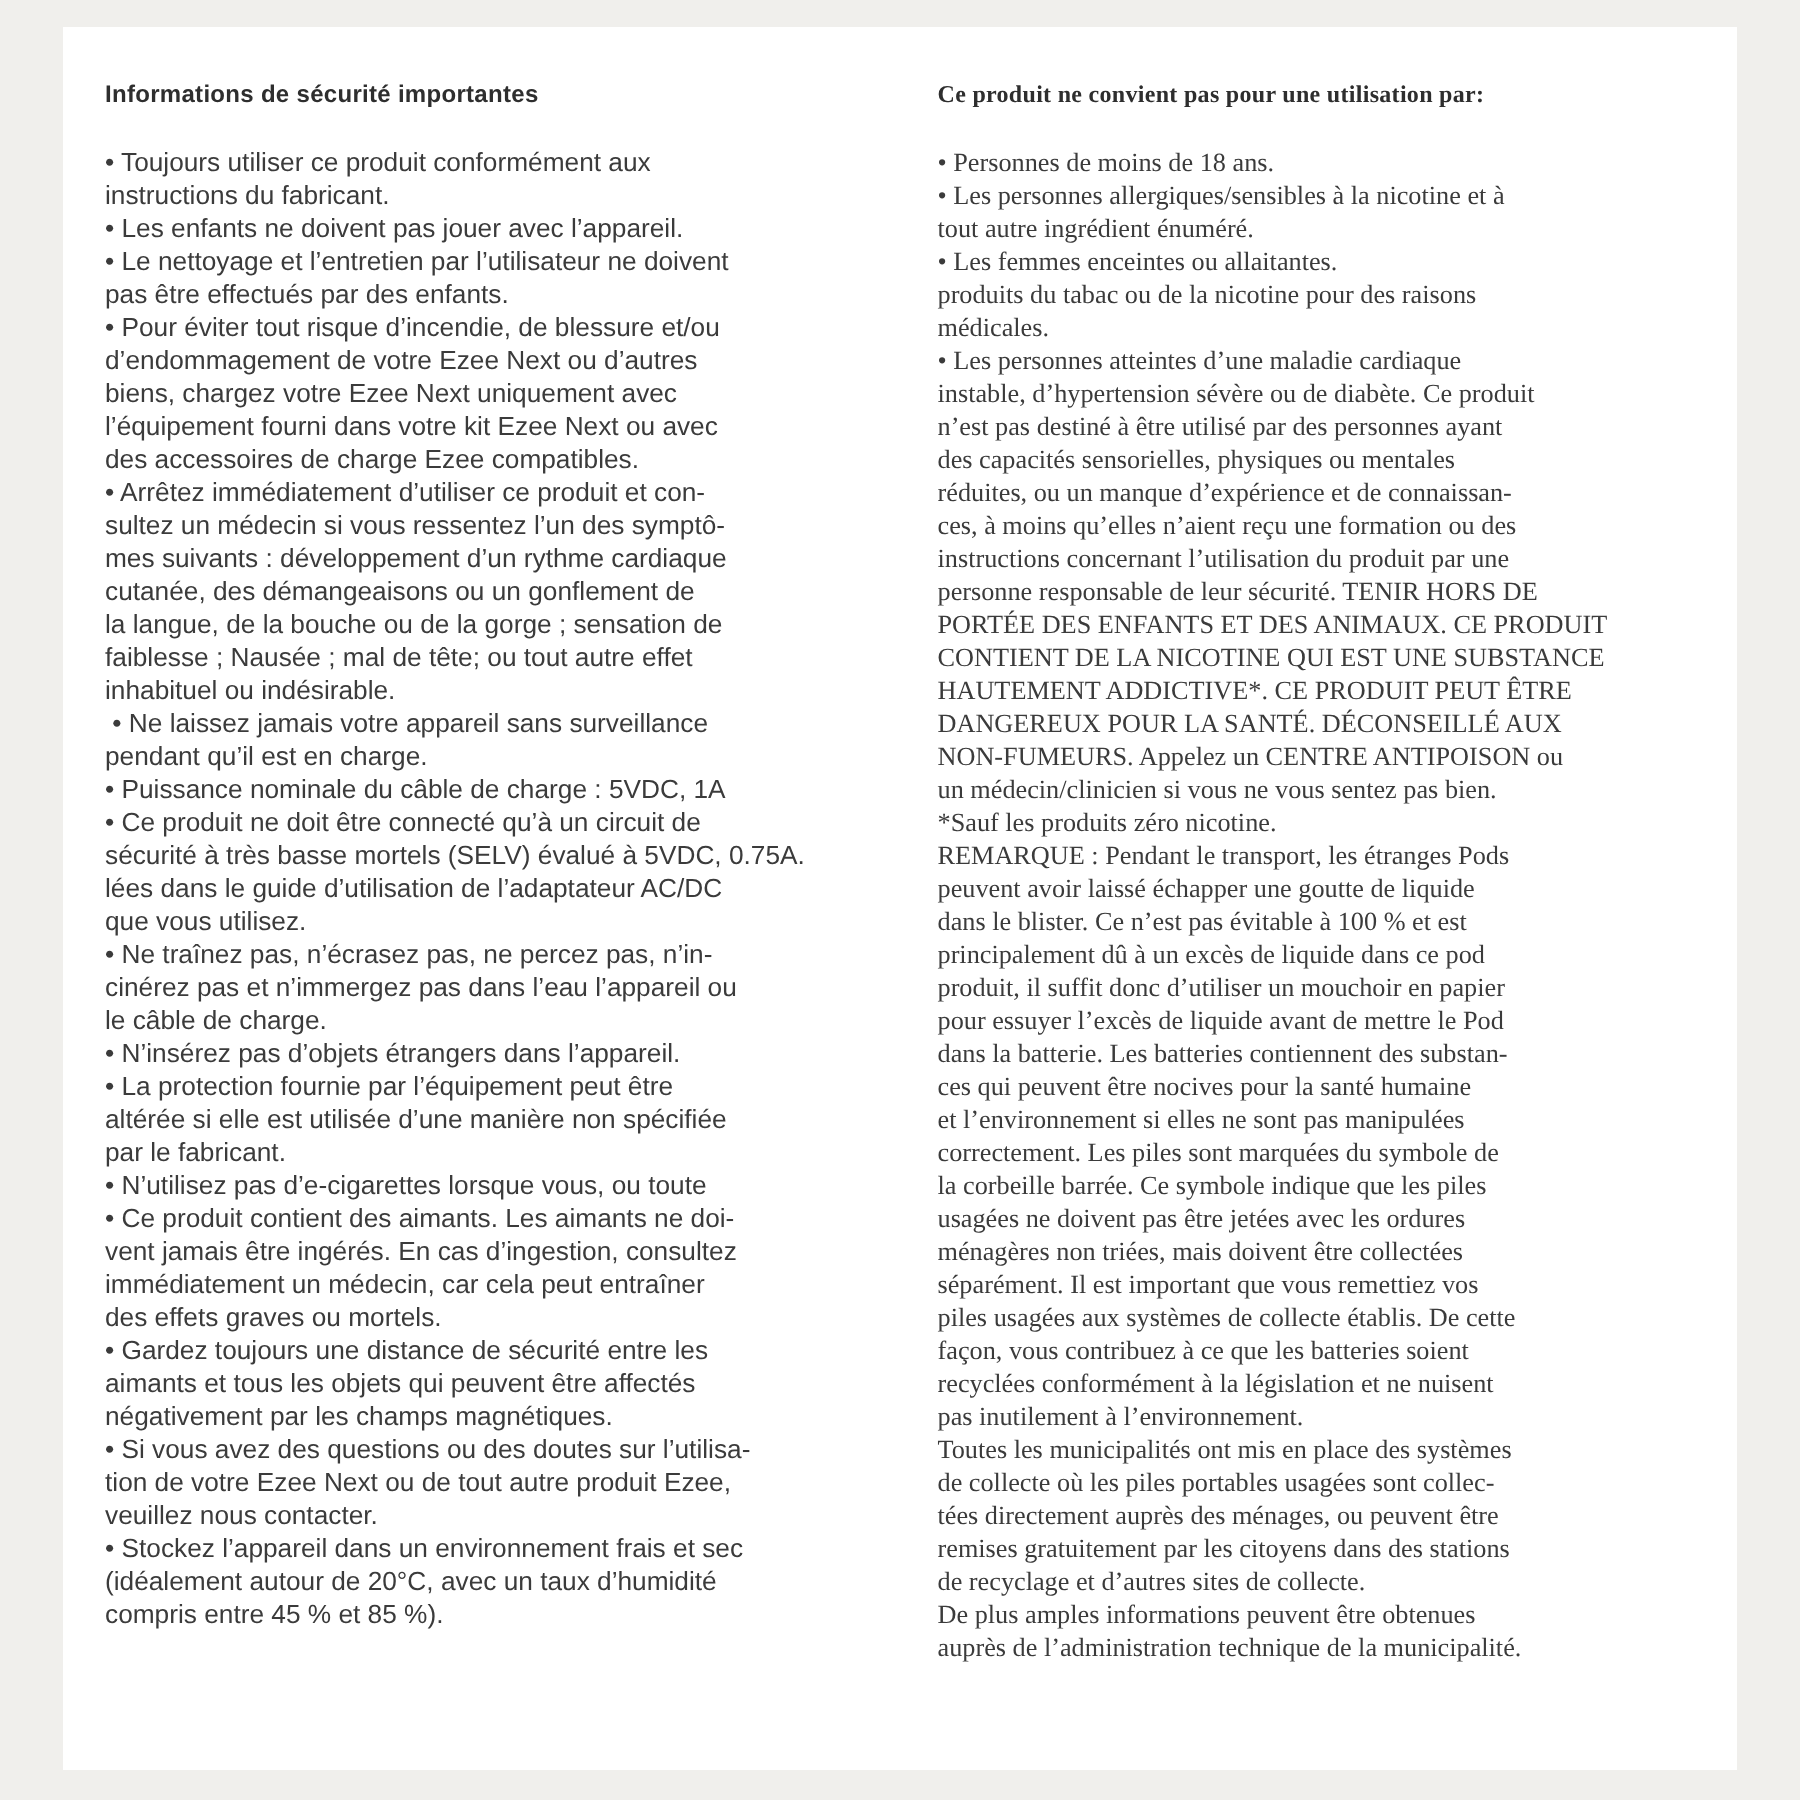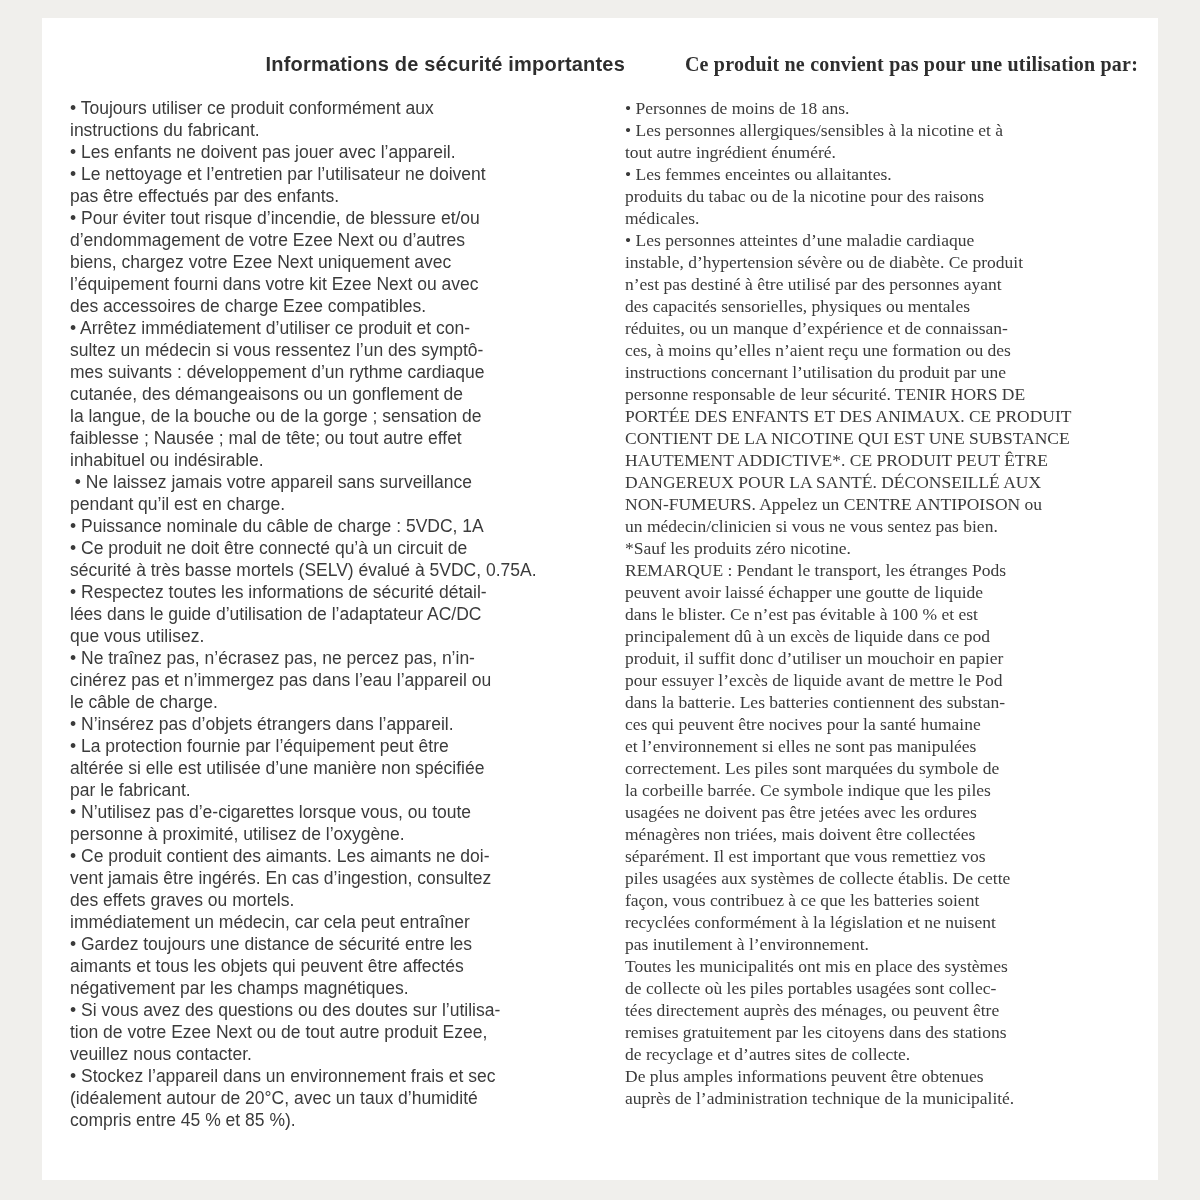--- a/index.html
+++ b/index.html
@@ -22,28 +22,27 @@
     background:var(--panel-bg);
   }
   .columns{
     display:flex;
     padding:34px 20px 0 28px;
   }
   .column{min-width:0;}
   .column.left{flex:0 0 555px;}
   .column.right{flex:1;font-family:Liberation Serif, serif;}
   .section-title{
-    font-size:20px;
+    font-size:16px;
     font-weight:bold;
     color:var(--title-color);
     letter-spacing:0.2px;
     line-height:24px;
     margin-bottom:21px;
     white-space:pre;
-    text-align:right;
   }
   .lines{color:var(--text-color);}
   .lines > div{
     font-size:17.5px;
     line-height:22px;
     white-space:pre;
   }
 </style>
 </head>
 <body>
@@ -69,36 +68,34 @@
           <div>mes suivants : développement d’un rythme cardiaque</div>
           <div>cutanée, des démangeaisons ou un gonflement de</div>
           <div>la langue, de la bouche ou de la gorge ; sensation de</div>
           <div>faiblesse ; Nausée ; mal de tête; ou tout autre effet</div>
           <div>inhabituel ou indésirable.</div>
           <div> • Ne laissez jamais votre appareil sans surveillance</div>
           <div>pendant qu’il est en charge.</div>
           <div>• Puissance nominale du câble de charge : 5VDC, 1A</div>
           <div>• Ce produit ne doit être connecté qu’à un circuit de</div>
           <div>sécurité à très basse mortels (SELV) évalué à 5VDC, 0.75A.</div>
-          <div>• Respectez toutes les informations de sécurité détail-</div>
           <div>lées dans le guide d’utilisation de l’adaptateur AC/DC</div>
           <div>que vous utilisez.</div>
           <div>• Ne traînez pas, n’écrasez pas, ne percez pas, n’in-</div>
           <div>cinérez pas et n’immergez pas dans l’eau l’appareil ou</div>
           <div>le câble de charge.</div>
           <div>• N’insérez pas d’objets étrangers dans l’appareil.</div>
           <div>• La protection fournie par l’équipement peut être</div>
           <div>altérée si elle est utilisée d’une manière non spécifiée</div>
           <div>par le fabricant.</div>
           <div>• N’utilisez pas d’e-cigarettes lorsque vous, ou toute</div>
-          <div>personne à proximité, utilisez de l’oxygène.</div>
           <div>• Ce produit contient des aimants. Les aimants ne doi-</div>
           <div>vent jamais être ingérés. En cas d’ingestion, consultez</div>
+          <div>immédiatement un médecin, car cela peut entraîner</div>
           <div>des effets graves ou mortels.</div>
-          <div>immédiatement un médecin, car cela peut entraîner</div>
           <div>• Gardez toujours une distance de sécurité entre les</div>
           <div>aimants et tous les objets qui peuvent être affectés</div>
           <div>négativement par les champs magnétiques.</div>
           <div>• Si vous avez des questions ou des doutes sur l’utilisa-</div>
           <div>tion de votre Ezee Next ou de tout autre produit Ezee,</div>
           <div>veuillez nous contacter.</div>
           <div>• Stockez l’appareil dans un environnement frais et sec</div>
           <div>(idéalement autour de 20°C, avec un taux d’humidité</div>
           <div>compris entre 45 % et 85 %).</div>
         </div>

